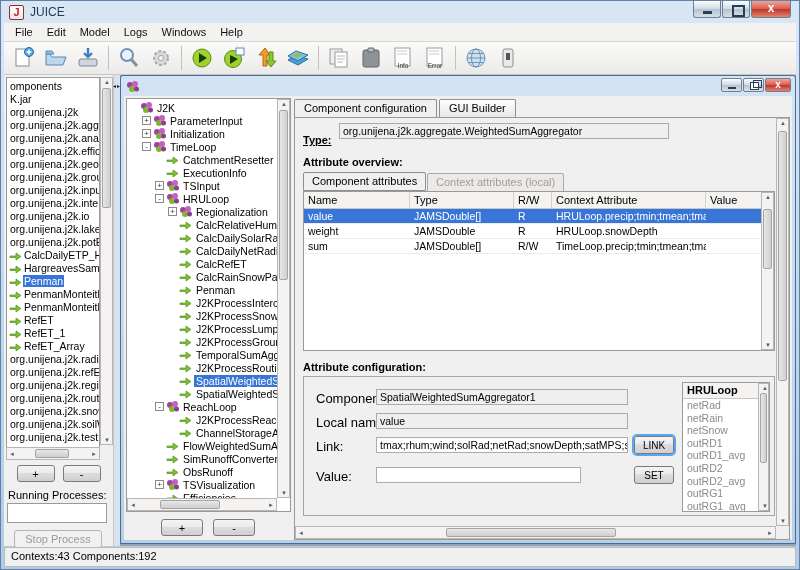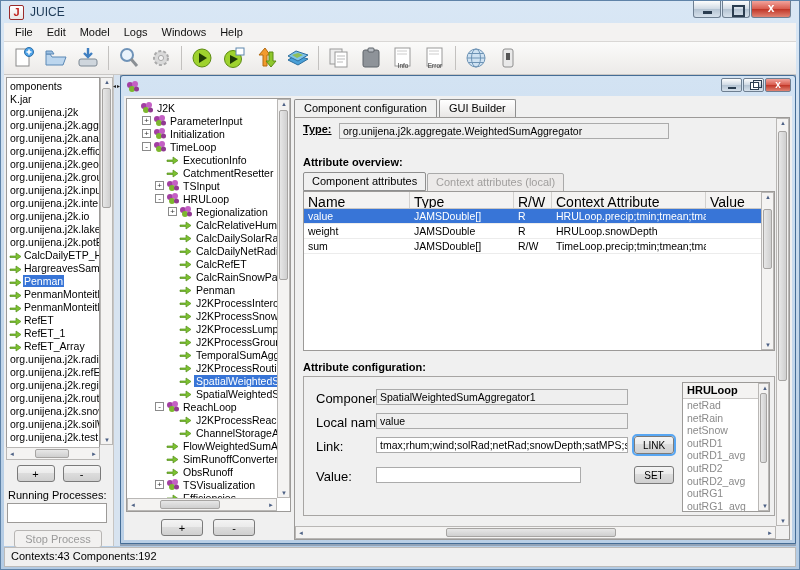--- a/index.html
+++ b/index.html
@@ -94,21 +94,21 @@
   .cfg-body { position:absolute; left:2px; right:2px; top:21px; bottom:0; background:#f0f0f0; border:1px solid #9c9a98; }
   .h-label { position:absolute; font-size:11px; font-weight:bold; color:#000; }
   .field { position:absolute; height:16px; border:1px solid #ababab; background:#fff; font-size:10.5px; padding:1px 3px; white-space:nowrap; overflow:hidden; }
   .field.ro { background:#efefef; }
 
   .atab { position:absolute; font-size:11px; padding:2px 8px 3px; border:1px solid #8f8f8f; border-radius:2px 2px 0 0; background:#f0f0f0; }
   .atab.dis { color:#a09e9d; background:#eceae9; border-color:#aaa; }
 
   .tbl { position:absolute; background:#fff; border:1px solid #9c9a98; overflow:hidden; }
   .tbl-head { display:flex; height:17px; background:#f4f3f2; border-bottom:1px solid #c9c7c5; }
-  .tbl-head .c { font-size:14px; padding:2px 4px; border-right:1px solid #d3d1cf; white-space:nowrap; overflow:hidden; }
+  .tbl-head .c { font-size:11px; padding:2px 4px; border-right:1px solid #d3d1cf; white-space:nowrap; overflow:hidden; }
   .tbl-row { display:flex; height:15px; border-bottom:1px solid #ececec; }
   .tbl-row .c { font-size:10.5px; padding:1px 4px; white-space:nowrap; overflow:hidden; }
   .tbl-row.sel { background:#3875d7; }
   .tbl-row.sel .c { color:#fff; }
 
   .cfg-box { position:absolute; border:1px solid #a7a5a3; background:#f0f0f0; }
   .cfg-lab { position:absolute; font-size:13px; }
   .smallbtn { position:absolute; width:40px; height:18px; font-size:10px; }
   .smallbtn.focus { outline:2px solid #58a6f2; outline-offset:0; }
   .ctx-list { position:absolute; background:#fff; border:1px solid #9c9a98; overflow:hidden; }
@@ -447,28 +447,28 @@
                       <circle cx="6" cy="9" r="3" fill="#7db72f"></circle>
                       <circle cx="10.5" cy="9" r="2.5" fill="#913a91"></circle>
                     </svg></span>
                   <span class="t-lbl">TimeLoop</span>
                 </div>
                 <div class="t-row" style="padding-left: 26px;">
                   <span class="t-exp none"></span>
                   <span class="t-ic"><svg width="14" height="13">
                       <path d="M1 7 L7 7 L7 4 L12 7.5 L7 11 L7 8.5 L1 8.5 Z" fill="#7cc230" stroke="#578f1e" stroke-width="0.7"></path>
                     </svg></span>
+                  <span class="t-lbl">CatchmentResetter</span>
+                </div>
+                <div class="t-row" style="padding-left: 26px;">
+                  <span class="t-exp none"></span>
+                  <span class="t-ic"><svg width="14" height="13">
+                      <path d="M1 7 L7 7 L7 4 L12 7.5 L7 11 L7 8.5 L1 8.5 Z" fill="#7cc230" stroke="#578f1e" stroke-width="0.7"></path>
+                    </svg></span>
                   <span class="t-lbl">ExecutionInfo</span>
-                </div>
-                <div class="t-row" style="padding-left: 26px;">
-                  <span class="t-exp none"></span>
-                  <span class="t-ic"><svg width="14" height="13">
-                      <path d="M1 7 L7 7 L7 4 L12 7.5 L7 11 L7 8.5 L1 8.5 Z" fill="#7cc230" stroke="#578f1e" stroke-width="0.7"></path>
-                    </svg></span>
-                  <span class="t-lbl">CatchmentResetter</span>
                 </div>
                 <div class="t-row" style="padding-left: 26px;">
                   <span class="t-exp">+</span>
                   <span class="t-ic"><svg width="14" height="13">
                       <circle cx="4" cy="5" r="3" fill="#a33fa3"></circle>
                       <circle cx="9" cy="4" r="3" fill="#c460c4"></circle>
                       <circle cx="6" cy="9" r="3" fill="#7db72f"></circle>
                       <circle cx="10.5" cy="9" r="2.5" fill="#913a91"></circle>
                     </svg></span>
                   <span class="t-lbl">TSInput</span>
@@ -676,21 +676,21 @@
             <button class="btn7">-</button>
           </div>
         </div>
 
         <div class="cfg-col">
           <div class="cfg-tabs">
             <div class="tab active">Component configuration</div>
             <div class="tab">GUI Builder</div>
           </div>
           <div class="cfg-body">
-            <div class="h-label" style="left:8px; top:5px;text-decoration:underline;">Type:</div>
+            <div class="h-label" style="left:8px; top:16px;text-decoration:underline;">Type:</div>
             <div class="field ro" style="left:44px; top:5px; width:330px;">org.unijena.j2k.aggregate.WeightedSumAggregator</div>
 
             <div class="h-label" style="left:8px; top:38px;">Attribute overview:</div>
             <div class="atab" style="left:8px; top:54px; background:#f0f0f0; z-index:2;">Component attributes</div>
             <div class="atab dis" style="left:132px; top:55px;">Context attributes (local)</div>
 
             <div class="tbl" style="left:8px; top:73px; width:472px; height:160px;">
               <div class="tbl-head" id="tbl-head">
                   <div class="c" style="width: 106px;">Name</div>
                   <div class="c" style="width: 104px;">Type</div>

